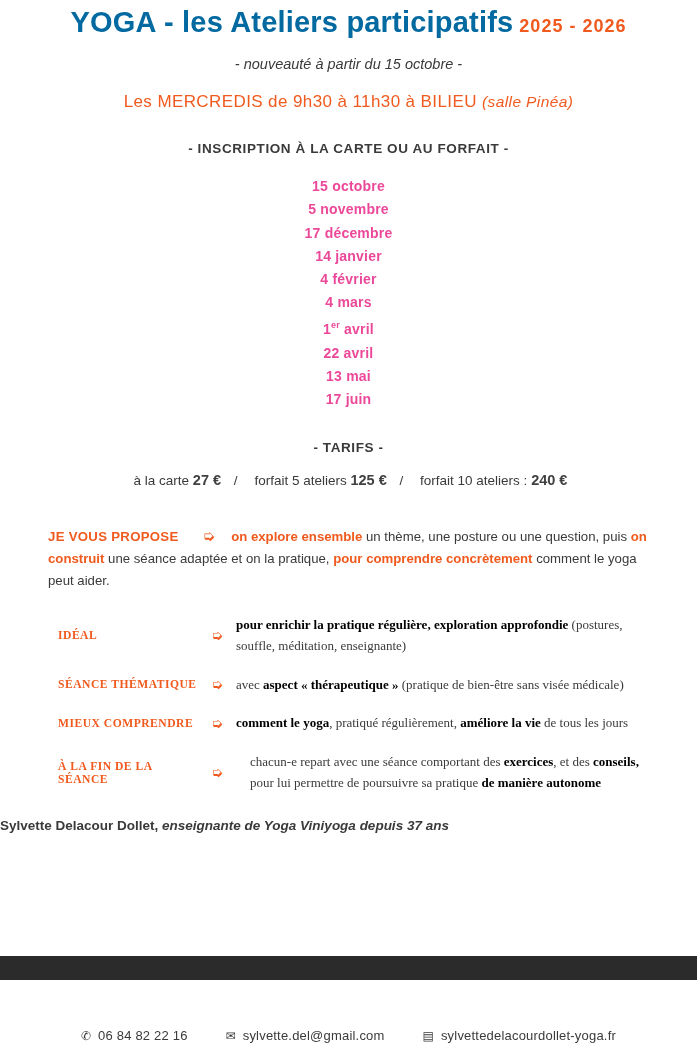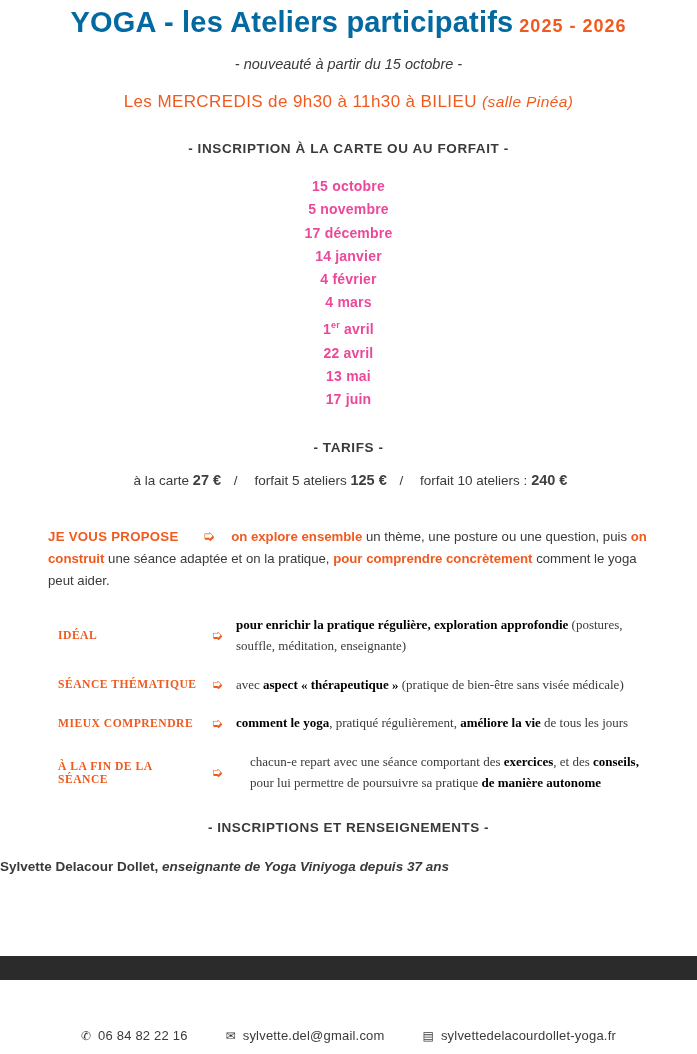--- a/index.html
+++ b/index.html
@@ -280,21 +280,20 @@
       <div class="row-arrow">➭</div>
       <div class="row-text"><b>comment le yoga</b><span>, pratiqué régulièrement, </span><b>améliore la vie</b><span> de tous les jours</span></div>
     </div>
     <div class="row r4">
       <div class="row-label">À LA FIN DE LA SÉANCE</div>
       <div class="row-arrow">➭</div>
       <div class="row-text"><span>chacun-e repart avec une séance comportant des </span><b>exercices</b><span>, et des </span><b>conseils,</b><span> pour lui permettre de poursuivre sa pratique </span><b>de manière autonome</b></div>
     </div>
   </div>
 
-  <div class="insc-renseign">- INSCRIPTIONS ET RENSEIGNEMENTS -</div>
 
   <div class="teacher">
     <span class="name">Sylvette Delacour Dollet,</span>
     <span class="role">enseignante de Yoga Viniyoga depuis 37 ans</span>
   </div>
 
   <div class="dark-bar"></div>
 
   <div class="contacts">
     <div class="contact">

